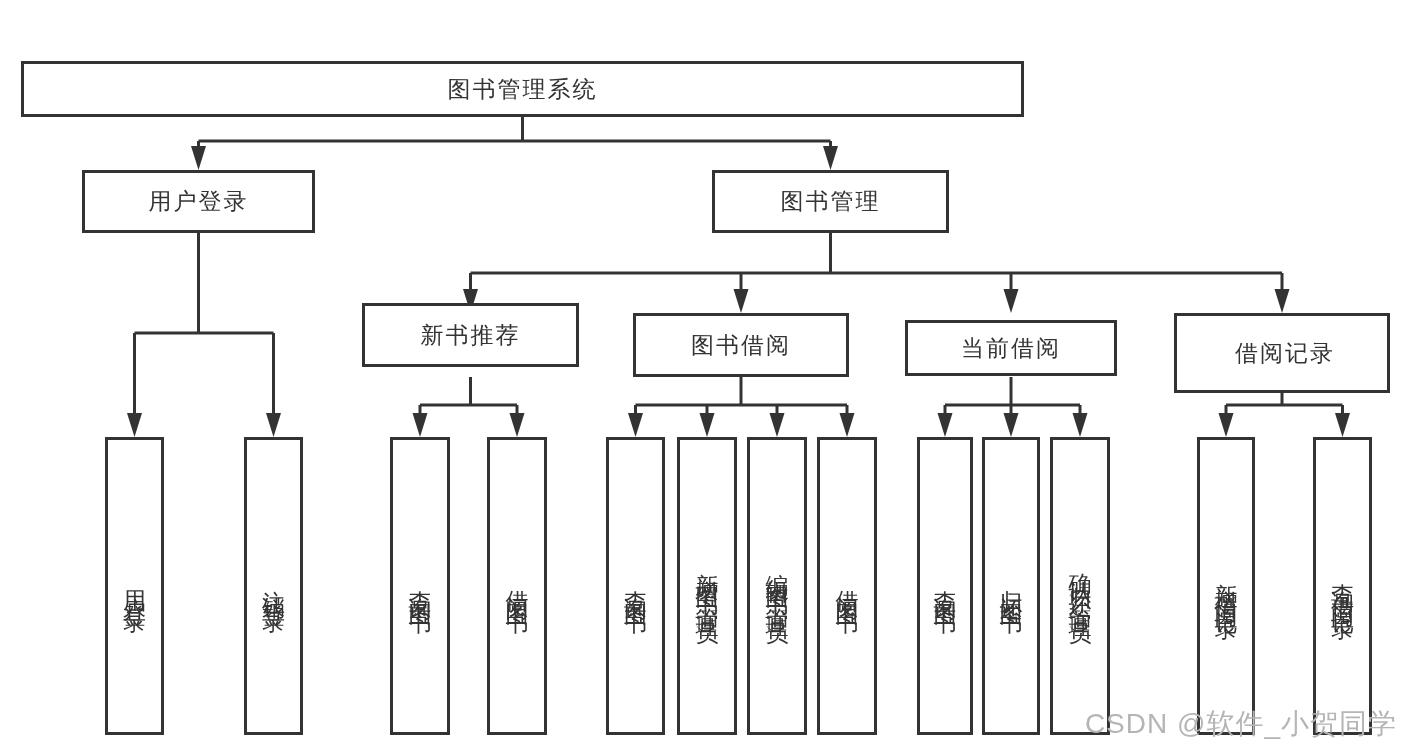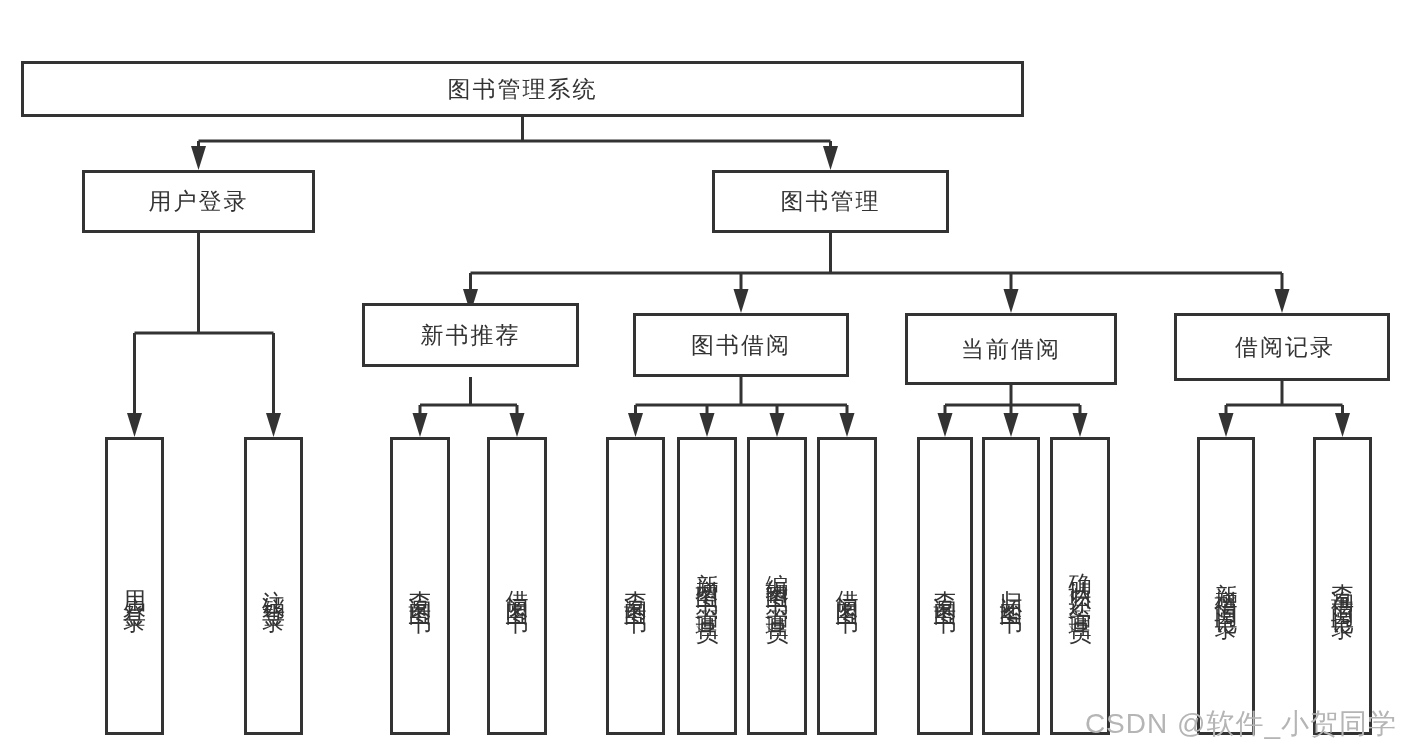--- a/index.html
+++ b/index.html
@@ -153,24 +153,24 @@
   <div class="box h" style="left:712px; top:170px; width:237px; height:63px;text-align:right;">
     <span>图书管理</span>
   </div>
 
   <div class="box h" style="left:362px; top:303px; width:217px; height:64px;">
     <span>新书推荐</span>
   </div>
   <div class="box h" style="left:633px; top:313px; width:216px; height:64px;">
     <span>图书借阅</span>
   </div>
-  <div class="box h" style="left:905px; top:313px; width:212px; height:72px;">
+  <div class="box h" style="left:905px; top:320px; width:212px; height:56px;">
     <span>当前借阅</span>
   </div>
-  <div class="box h" style="left:1174px; top:313px; width:216px; height:68px;padding-left:6px;">
+  <div class="box h" style="left:1174px; top:313px; width:216px; height:80px;padding-left:6px;">
     <span>借阅记录</span>
   </div>
 
   <div class="box v" style="left:105px; top:437px; width:59px; height:298px;">
     <span>用户登录</span>
   </div>
   <div class="box v" style="left:244px; top:437px; width:59px; height:298px;">
     <span>注销登录</span>
   </div>
 

